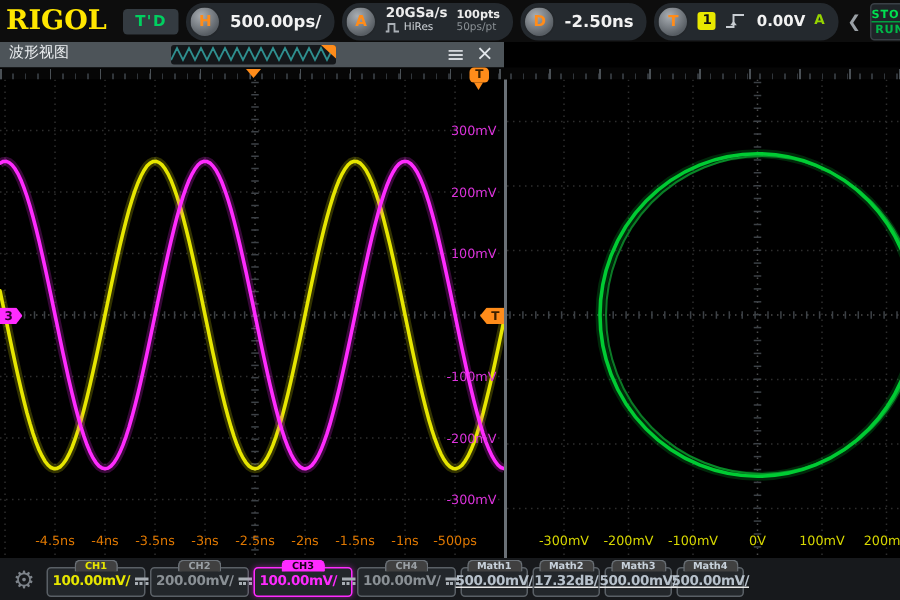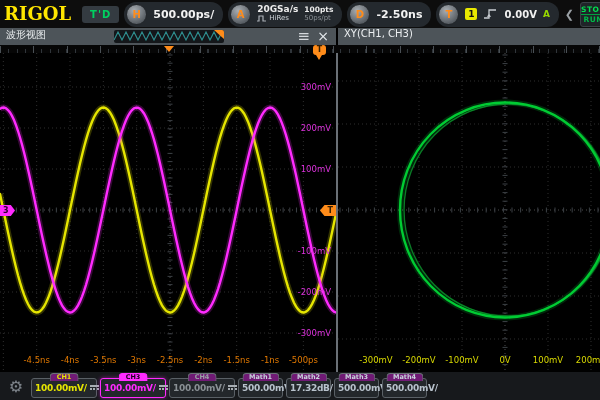--- a/index.html
+++ b/index.html
@@ -76,25 +76,25 @@
       clip-path:polygon(100% 0,28% 0,0 50%,28% 100%,100% 100%);color:#3a2000;font-size:8px;
       font-weight:bold;line-height:11px;text-align:right;padding-right:3px;z-index:5;}
 
   
   .statusbar{height:28px;background:#17191c;display:flex;align-items:flex-end;gap:3px;
              padding:0 0 2px 4px;}
   .gear{width:24px;font-size:16px;color:#7d838a;text-align:center;line-height:22px;}
   .box{position:relative;height:20px;background:#23272b;border:1px solid #5a6066;border-radius:3px;
        display:flex;align-items:center;padding:0 3px;margin-top:0;}
   .box .tab{position:absolute;top:-6px;left:50%;transform:translateX(-50%);height:8px;line-height:7px;
-       font-size:6.5px;font-weight:bold;padding:0 6px;background:#701a75;border:1px solid #6a7076;
+       font-size:6.5px;font-weight:bold;padding:0 6px;background:#404040;border:1px solid #6a7076;
        border-bottom:none;border-radius:4px 4px 0 0;white-space:nowrap;color:#aab0b6;}
   .box .val{font-size:9px;font-weight:bold;letter-spacing:-0.3px;white-space:nowrap;}
   .chbox{width:66px;gap:2px;}
-  .mathbox{width:45px;justify-content:flex-start;}
+  .mathbox{width:45px;justify-content:center;text-decoration:underline;}
   .rtsabox{width:74px;justify-content:flex-start;}
   .ch1 .tab{color:#e6e600;} .ch1 .val{color:#e6e600;}
   .ch2 .tab{color:#9aa0a5;} .ch2 .val{color:#8a9095;}
   .ch4 .tab{color:#9aa0a5;} .ch4 .val{color:#8a9095;}
   .ch3sel{border:1.5px solid #ff2bff;box-shadow:0 0 4px rgba(255,43,255,.45);}
   .ch3sel .tab{background:#ff2bff;border-color:#ff2bff;color:#1c001c;}
   .ch3sel .val{color:#ff2bff;}
   .mathbox .tab{color:#c8d2dc;} .mathbox .val{color:#b8c2cc;}
   .rtsabox .tab{color:#c8d2dc;} .rtsabox .val{color:#b8c2cc;font-size:8.5px;}
   .icon-coupling{width:9px;height:7px;border-top:2px solid #a8aeb4;position:relative;flex:0 0 9px;margin-left:1px;}
@@ -167,23 +167,20 @@
       <div class="preview">
         <svg id="previewSvg" width="110" height="13">
             <polyline points="0,10 4,2 8,10 12,2 16,10 20,2 24,10 28,2 32,10 36,2 40,10 44,2 48,10 52,2 56,10 60,2 64,10 68,2 72,10 76,2 80,10 84,2 88,10 92,2 96,10 100,2 104,10 108,2 " fill="none" stroke="#2f8f8f" stroke-width="1.2"></polyline>
             <path d="M110 0 L110 9 L100 0 Z" fill="#ff8c1a"></path>
           </svg>
       </div>
       <span class="icon-menu">≡</span>
       <span class="icon-close">×</span>
     </div>
     <div class="hdr-gap"></div>
-    <div class="hdr hdr-right">
-      <span class="hdr-title">XY(CH1, CH3)</span>
-    </div>
   </div>
 
   <div class="ruler">
     <div class="delay-marker"></div>
     <div class="trig-pendant">T</div>
   </div>
 
   <div class="plots">
     <div class="plot-left">
       <svg id="waveSvg" width="336" height="319">
@@ -415,20 +412,26 @@
 
   <div class="statusbar">
     <div class="gear">⚙</div>
 
     <div class="box chbox ch1">
       <span class="tab">CH1</span>
       <span class="val">100.00mV/</span>
       <span class="icon-coupling"></span>
       <span class="icon-lock"></span>
     </div>
+    <div class="box chbox ch2">
+      <span class="tab">CH2</span>
+      <span class="val">200.00mV/</span>
+      <span class="icon-coupling"></span>
+      <span class="icon-lock"></span>
+    </div>
     <div class="box chbox ch3sel">
       <span class="tab">CH3</span>
       <span class="val">100.00mV/</span>
       <span class="icon-coupling"></span>
       <span class="icon-lock"></span>
     </div>
     <div class="box chbox ch4">
       <span class="tab">CH4</span>
       <span class="val">100.00mV/</span>
       <span class="icon-coupling"></span>

